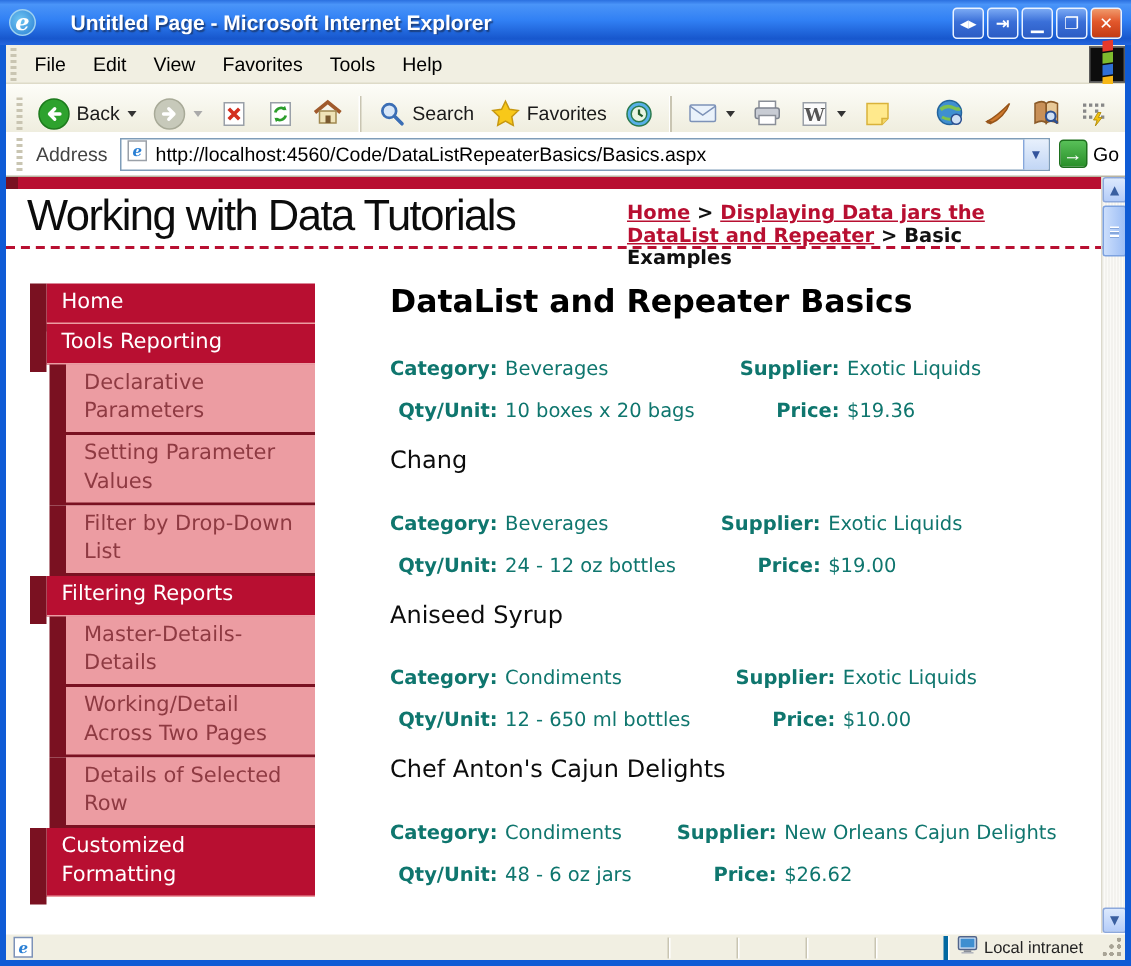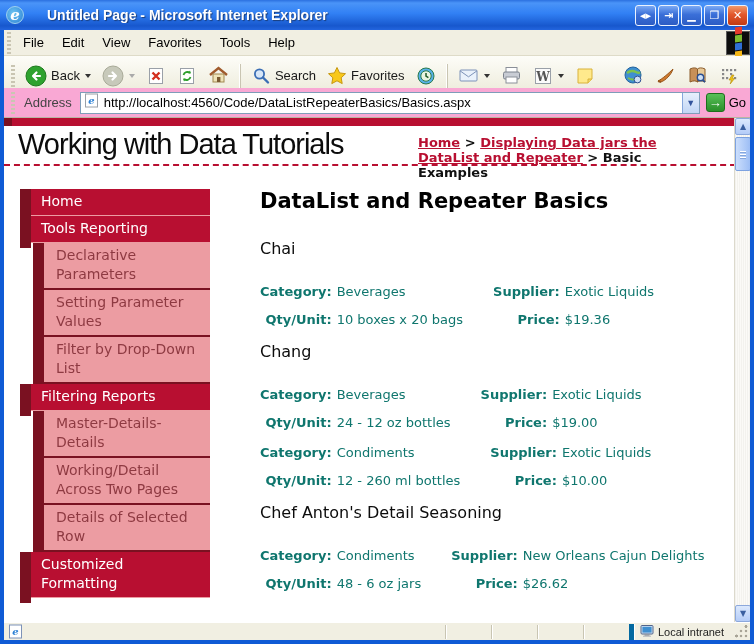--- a/index.html
+++ b/index.html
@@ -42,21 +42,21 @@
     background:repeating-linear-gradient(180deg,#c9c5b2 0 2px, transparent 2px 4px); }
   .tbtn{ display:flex; align-items:center; gap:4px; padding:2px 4px; border-radius:3px; }
   .tsep{ width:2px; height:24px; background:linear-gradient(90deg,#fff 50%,#c9c5b2 50%); margin:0 3px;}
   .caret{ width:0; height:0; border-left:3.5px solid transparent; border-right:3.5px solid transparent;
     border-top:4px solid #333; margin-left:1px;}
   .caret.dim{ border-top-color:#aaa; }
   .tbtn svg{ display:block; }
   .tlabel{ color:#1a1a1a; }
 
   .addressbar{
-    position:absolute; top:88px; left:4px; right:4px; height:30px; background:#f9a8d4;
+    position:absolute; top:88px; left:4px; right:4px; height:30px; background:#ffffff;
     display:flex; align-items:center; padding:0 4px; border-bottom:1px solid #b9b5a2;
   }
   .addr-label{ font-size:13px; color:#444; margin:0 8px 0 6px; }
   .addr-field{ flex:1; height:22px; background:#fff; border:1px solid #7f9db9; display:flex; align-items:center; }
   .addr-field input{ flex:1; border:none; outline:none; font:13px "Liberation Sans",sans-serif; padding:0 2px; }
   .addr-drop{ width:17px; height:20px; background:linear-gradient(180deg,#e7f0fc,#c2d6f5); border-left:1px solid #86a7dc;
     color:#33549c; font-size:9px; text-align:center; line-height:20px;}
   .go-btn{ display:flex; align-items:center; gap:4px; margin-left:6px; font-size:13px; }
   .go-ico{ width:19px; height:19px; border-radius:3px; background:linear-gradient(180deg,#58c058,#2a8f2a);
     border:1px solid #1d6f1d; color:#fff; text-align:center; line-height:17px; font-weight:bold;}
@@ -110,21 +110,21 @@
     background:repeating-linear-gradient(180deg,#fff 0 1px,#86a7dc 1px 2px,transparent 2px 3px); }
 
   
   .statusbar{
     position:absolute; left:4px; right:4px; bottom:4px; height:18px; background:#f1efe2;
     border-top:1px solid #fff; display:flex; align-items:center; font-size:11px; color:#222; padding:0 2px;
   }
   .status-chip{ width:24px; height:14px; display:flex; align-items:center; padding-left:2px; }
   .status-fill{ flex:1; }
   .status-pane{ width:46px; height:14px; border-left:1px solid #c9c5b2; box-shadow:1px 0 0 #fff inset; }
-  .status-zone{ width:104px; height:16px; border-left:5px solid #0369a1; box-shadow:1px 0 0 #fff inset;
+  .status-zone{ width:104px; height:16px; border-left:3px solid #0369a1; box-shadow:1px 0 0 #fff inset;
     display:flex; align-items:center; gap:4px; padding-left:6px; white-space:nowrap;}
   .sizegrip{ width:13px; height:13px; margin-left:2px;
     background:
      radial-gradient(circle at 11px 11px,#a8a496 1.4px,transparent 1.6px),
      radial-gradient(circle at 11px 6px,#a8a496 1.4px,transparent 1.6px),
      radial-gradient(circle at 6px 11px,#a8a496 1.4px,transparent 1.6px),
      radial-gradient(circle at 11px 1.5px,#a8a496 1.4px,transparent 1.6px),
      radial-gradient(circle at 1.5px 11px,#a8a496 1.4px,transparent 1.6px),
      radial-gradient(circle at 6px 6px,#a8a496 1.4px,transparent 1.6px);}
 </style>
@@ -411,21 +411,20 @@
     <div class="nav-item nav-top">
         <span class="tab"></span>
         <div class="lbl">Customized Formatting</div>
       </div>
   </div>
 
   <div class="content">
     <h1>DataList and Repeater Basics</h1>
 
     <div class="product">
-      <div class="product-name">Chai</div>
       <table>
         <tbody>
             <tr>
           <td class="l">Category:</td>
           <td class="v">Beverages</td>
           <td class="l">Supplier:</td>
           <td>Exotic Liquids</td>
         </tr>
         <tr>
           <td class="l">Qty/Unit:</td>
@@ -451,40 +450,41 @@
           <td class="l">Qty/Unit:</td>
           <td class="v">24 - 12 oz bottles</td>
           <td class="l">Price:</td>
           <td>$19.00</td>
         </tr>
       </tbody>
         </table>
     </div>
 
     <div class="product">
+      <div class="product-name">Aniseed Syrup</div>
       <table>
         <tbody>
             <tr>
           <td class="l">Category:</td>
           <td class="v">Condiments</td>
           <td class="l">Supplier:</td>
           <td>Exotic Liquids</td>
         </tr>
         <tr>
           <td class="l">Qty/Unit:</td>
-          <td class="v">12 - 260 ml bottles</td>
+          <td class="v">12 - 650 ml bottles</td>
           <td class="l">Price:</td>
           <td>$10.00</td>
         </tr>
       </tbody>
         </table>
     </div>
 
     <div class="product">
-      <div class="product-name">Chef Anton's Detail Seasoning</div>
+      <div class="product-name">Chef Anton's Cajun Delights</div>
       <table>
         <tbody>
             <tr>
           <td class="l">Category:</td>
           <td class="v">Condiments</td>
           <td class="l">Supplier:</td>
           <td>New Orleans Cajun Delights</td>
         </tr>
         <tr>
           <td class="l">Qty/Unit:</td>

